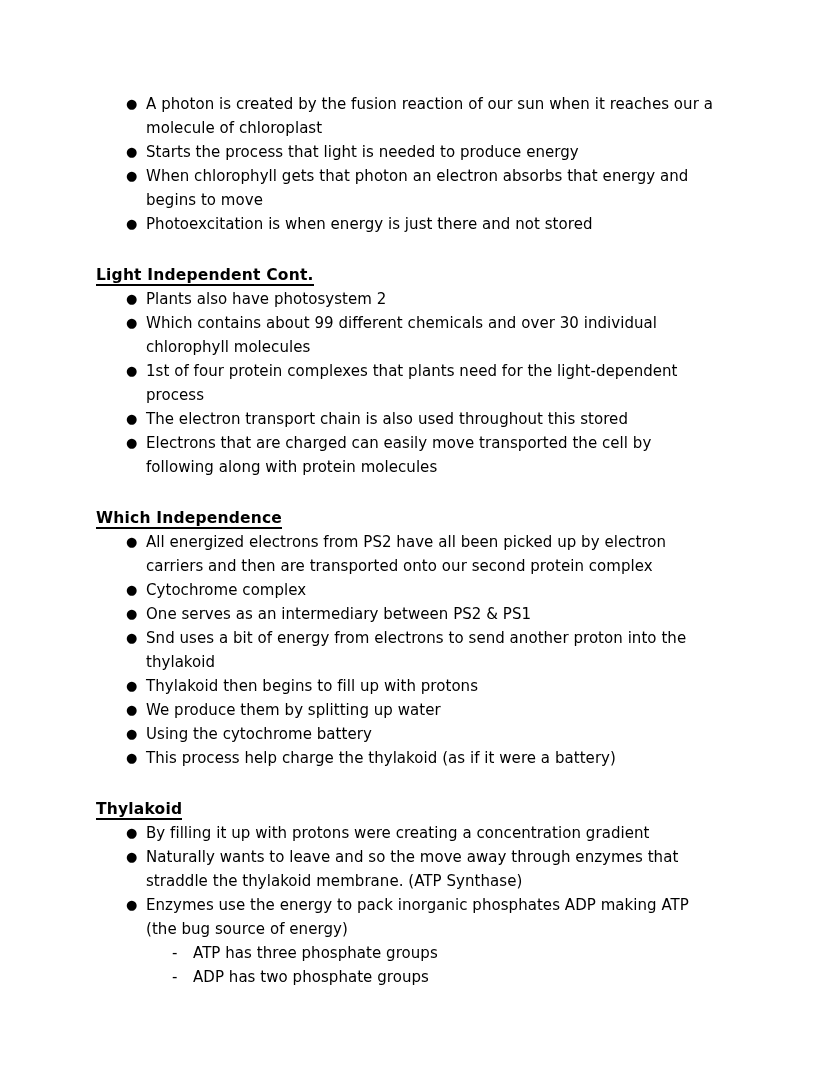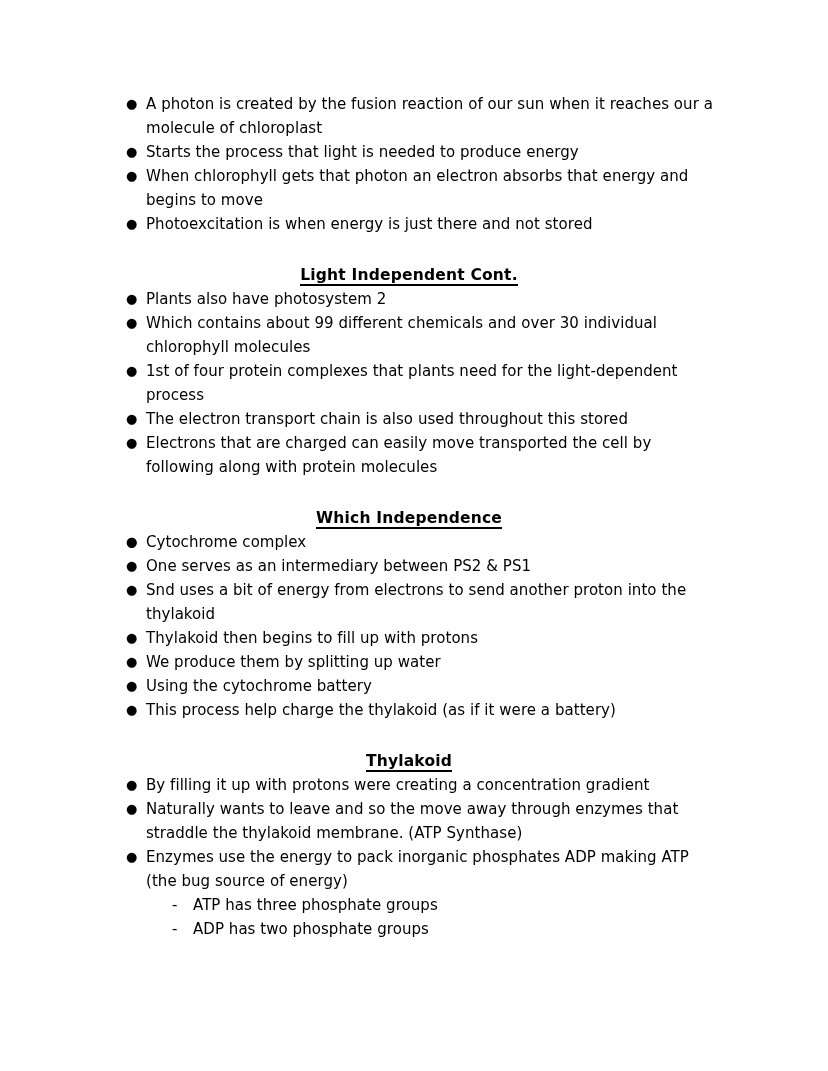--- a/index.html
+++ b/index.html
@@ -24,21 +24,20 @@
   }
 
   
   .section-heading {
     font-size: 15.5px;
     font-weight: bold;
     line-height: 24px;
     letter-spacing: 0.2px;
     margin: 0;
     padding: 0;
-    text-align: center;
   }
   .section-heading .heading-text {
     border-bottom: 2px solid #000;
     padding-bottom: 0px;
     display: inline;
   }
   .heading-gap {
     height: 27px;
   }
 
@@ -105,21 +104,21 @@
       <ul class="bullet-list">
         <li class="bullet-item"><span class="marker-dot">●</span><span>Plants also have photosystem 2</span></li>
         <li class="bullet-item"><span class="marker-dot">●</span><span>Which contains about 99 different chemicals and over 30 individual chlorophyll molecules</span></li>
         <li class="bullet-item"><span class="marker-dot">●</span><span>1st of four protein complexes that plants need for the light-dependent process</span></li>
         <li class="bullet-item"><span class="marker-dot">●</span><span>The electron transport chain is also used throughout this stored</span></li>
         <li class="bullet-item"><span class="marker-dot">●</span><span>Electrons that are charged can easily move transported the cell by following along with protein molecules</span></li>
       </ul>
       <div class="heading-gap"></div>
       <div class="section-heading"><span class="heading-text">Which Independence</span></div>
       <ul class="bullet-list">
-        <li class="bullet-item"><span class="marker-dot">●</span></li>
+        <li class="bullet-item"><span class="marker-dot">●</span><span>All energized electrons from PS2 have all been picked up by electron carriers and then are transported onto our second protein complex</span></li>
         <li class="bullet-item"><span class="marker-dot">●</span><span>Cytochrome complex</span></li>
         <li class="bullet-item"><span class="marker-dot">●</span><span>One serves as an intermediary between PS2 &amp; PS1</span></li>
         <li class="bullet-item"><span class="marker-dot">●</span><span>Snd uses a bit of energy from electrons to send another proton into the thylakoid</span></li>
         <li class="bullet-item"><span class="marker-dot">●</span><span>Thylakoid then begins to fill up with protons</span></li>
         <li class="bullet-item"><span class="marker-dot">●</span><span>We produce them by splitting up water</span></li>
         <li class="bullet-item"><span class="marker-dot">●</span><span>Using the cytochrome battery</span></li>
         <li class="bullet-item"><span class="marker-dot">●</span><span>This process help charge the thylakoid (as if it were a battery)</span></li>
       </ul>
       <div class="heading-gap"></div>
       <div class="section-heading"><span class="heading-text">Thylakoid</span></div>

